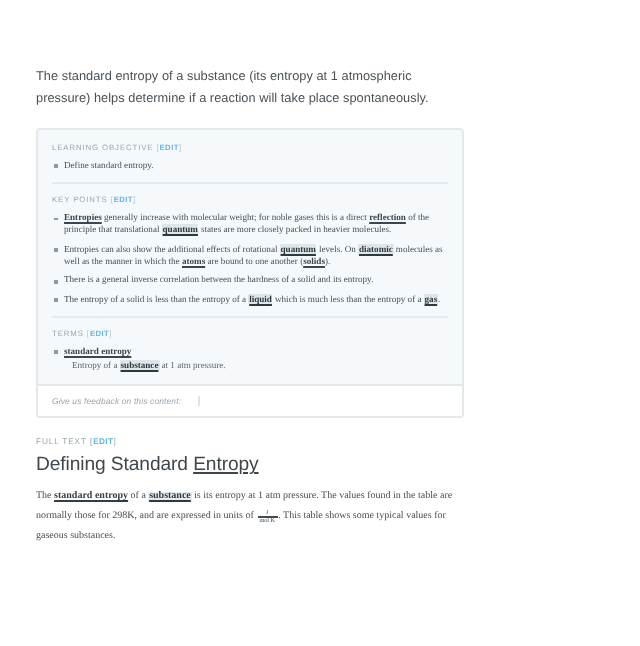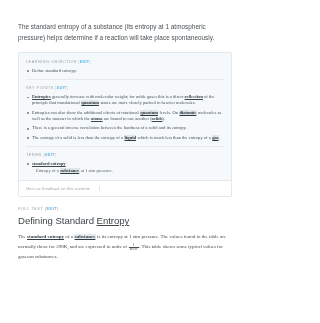--- a/index.html
+++ b/index.html
@@ -13,21 +13,21 @@
     overflow: hidden;
     font-family: "Liberation Sans", sans-serif;
     color: #3b4348;
     -webkit-font-smoothing: antialiased;
   }
   .page {
     width: 250px;
     height: 238px;
     position: relative;
     box-sizing: border-box;
-    padding: 0 18px;
+    padding: 12px 18px;
   }
 
   
   .intro {
     margin: 0;
     padding-top: 22px;
     font-size: 6.4px;
     line-height: 10.6px;
     color: #4a5156;
     letter-spacing: 0.02px;

